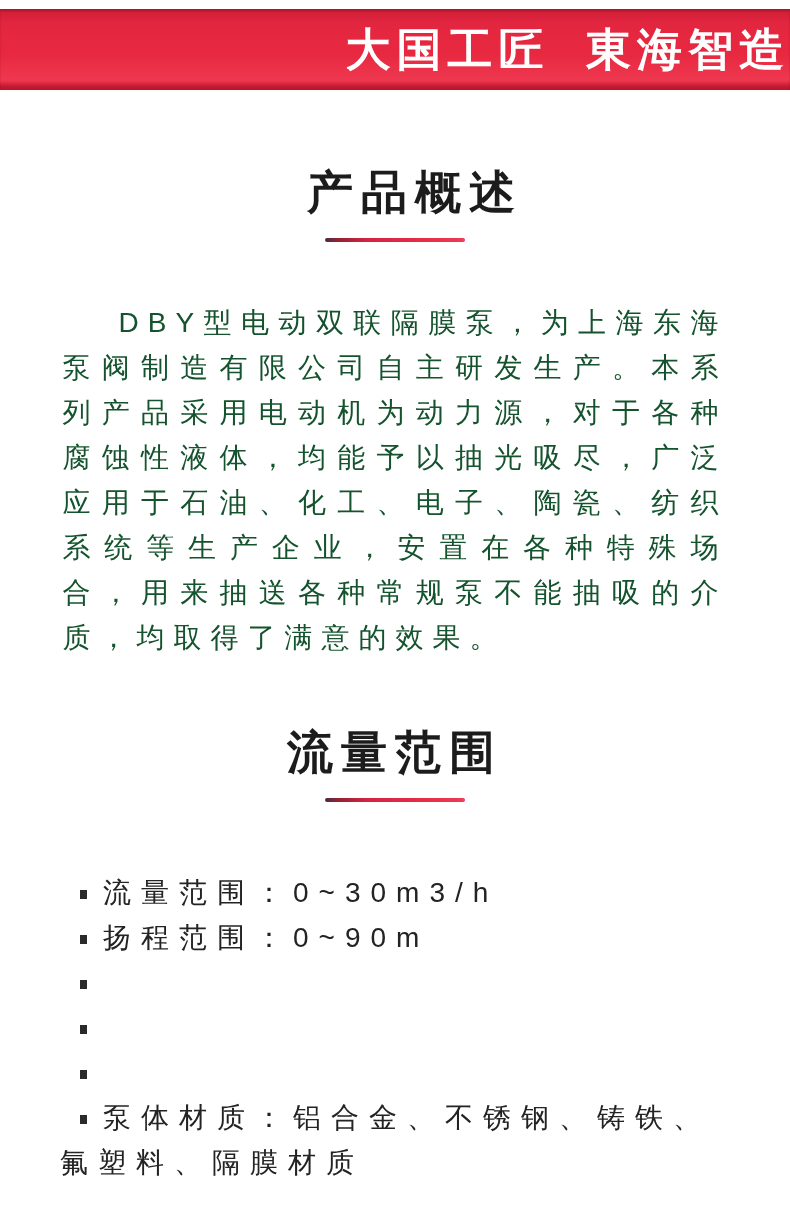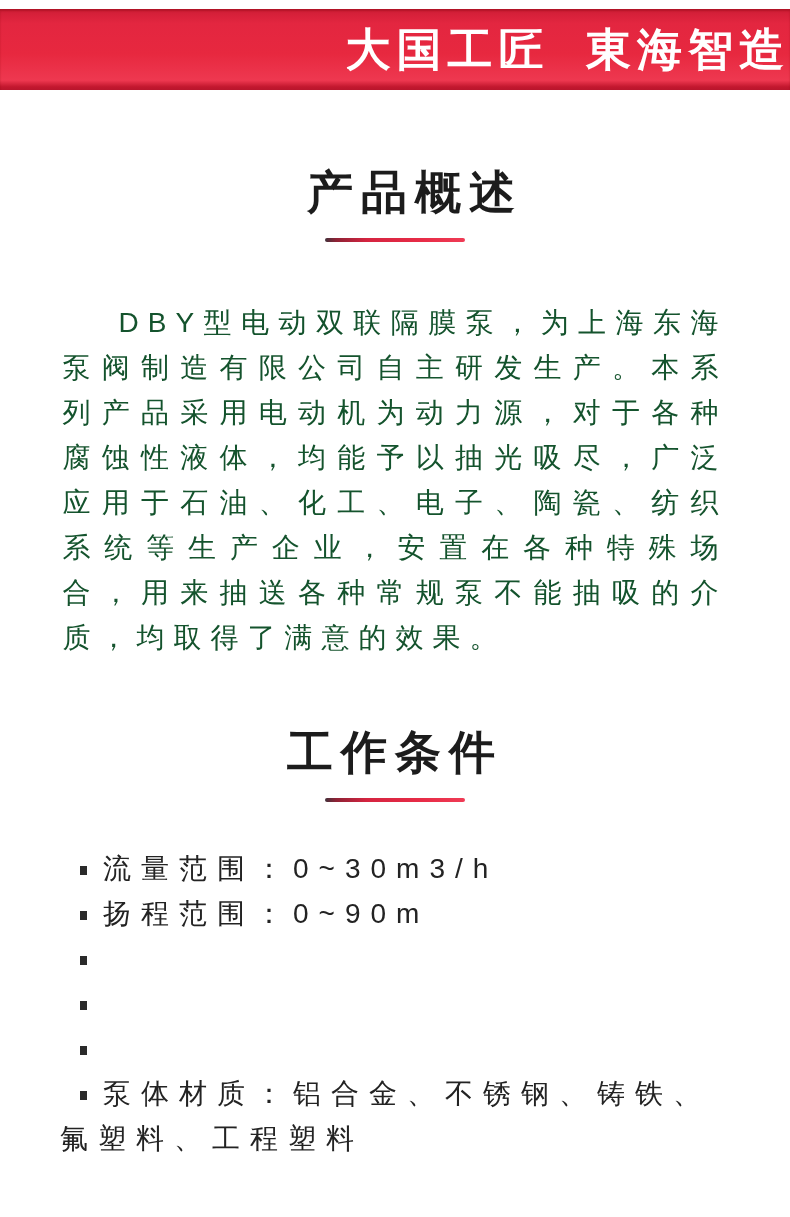--- a/index.html
+++ b/index.html
@@ -69,21 +69,21 @@
     line-height: 45px;
     letter-spacing: 9px;
     text-align: justify;
     text-indent: 56px;
     color: #14532d;
   }
 
   
   .spec-list {
     width: 670px;
-    margin: 44px auto 0;
+    margin: 68px auto 0;
     padding: 0;
     list-style: none;
     font-size: 28px;
     line-height: 45px;
     letter-spacing: 10px;
     color: #232323;
   }
   .spec-item { text-indent: 20px; }
   .bullet {
     display: inline-block;
@@ -103,26 +103,26 @@
     <h1 class="banner-text">大国工匠 東海智造</h1>
   </header>
 
   <section class="section-overview">
     <h2 class="section-title">产品概述</h2>
     <div class="title-underline"></div>
     <p class="paragraph">DBY型电动双联隔膜泵，为上海东海泵阀制造有限公司自主研发生产。本系列产品采用电动机为动力源，对于各种腐蚀性液体，均能予以抽光吸尽，广泛应用于石油、化工、电子、陶瓷、纺织系统等生产企业，安置在各种特殊场合，用来抽送各种常规泵不能抽吸的介质，均取得了满意的效果。</p>
   </section>
 
   <section class="section-conditions">
-    <h2 class="section-title">工作条件</h2>
+    <h2 class="section-title">流量范围</h2>
     <div class="title-underline"></div>
 
     <ul class="spec-list">
       <li class="spec-item"><span class="bullet"></span><span>流量范围：0~30m3/h</span></li>
       <li class="spec-item"><span class="bullet"></span><span>扬程范围：0~90m</span></li>
       <li class="spec-item"><span class="bullet"></span></li>
       <li class="spec-item"><span class="bullet"></span></li>
       <li class="spec-item"><span class="bullet"></span></li>
-      <li class="spec-item"><span class="bullet"></span><span>泵体材质：铝合金、不锈钢、铸铁、氟塑料、工程塑料</span></li>
+      <li class="spec-item"><span class="bullet"></span><span>泵体材质：铝合金、不锈钢、铸铁、氟塑料、隔膜材质</span></li>
     </ul>
   </section>
 
 </div>
 
 </body></html>

